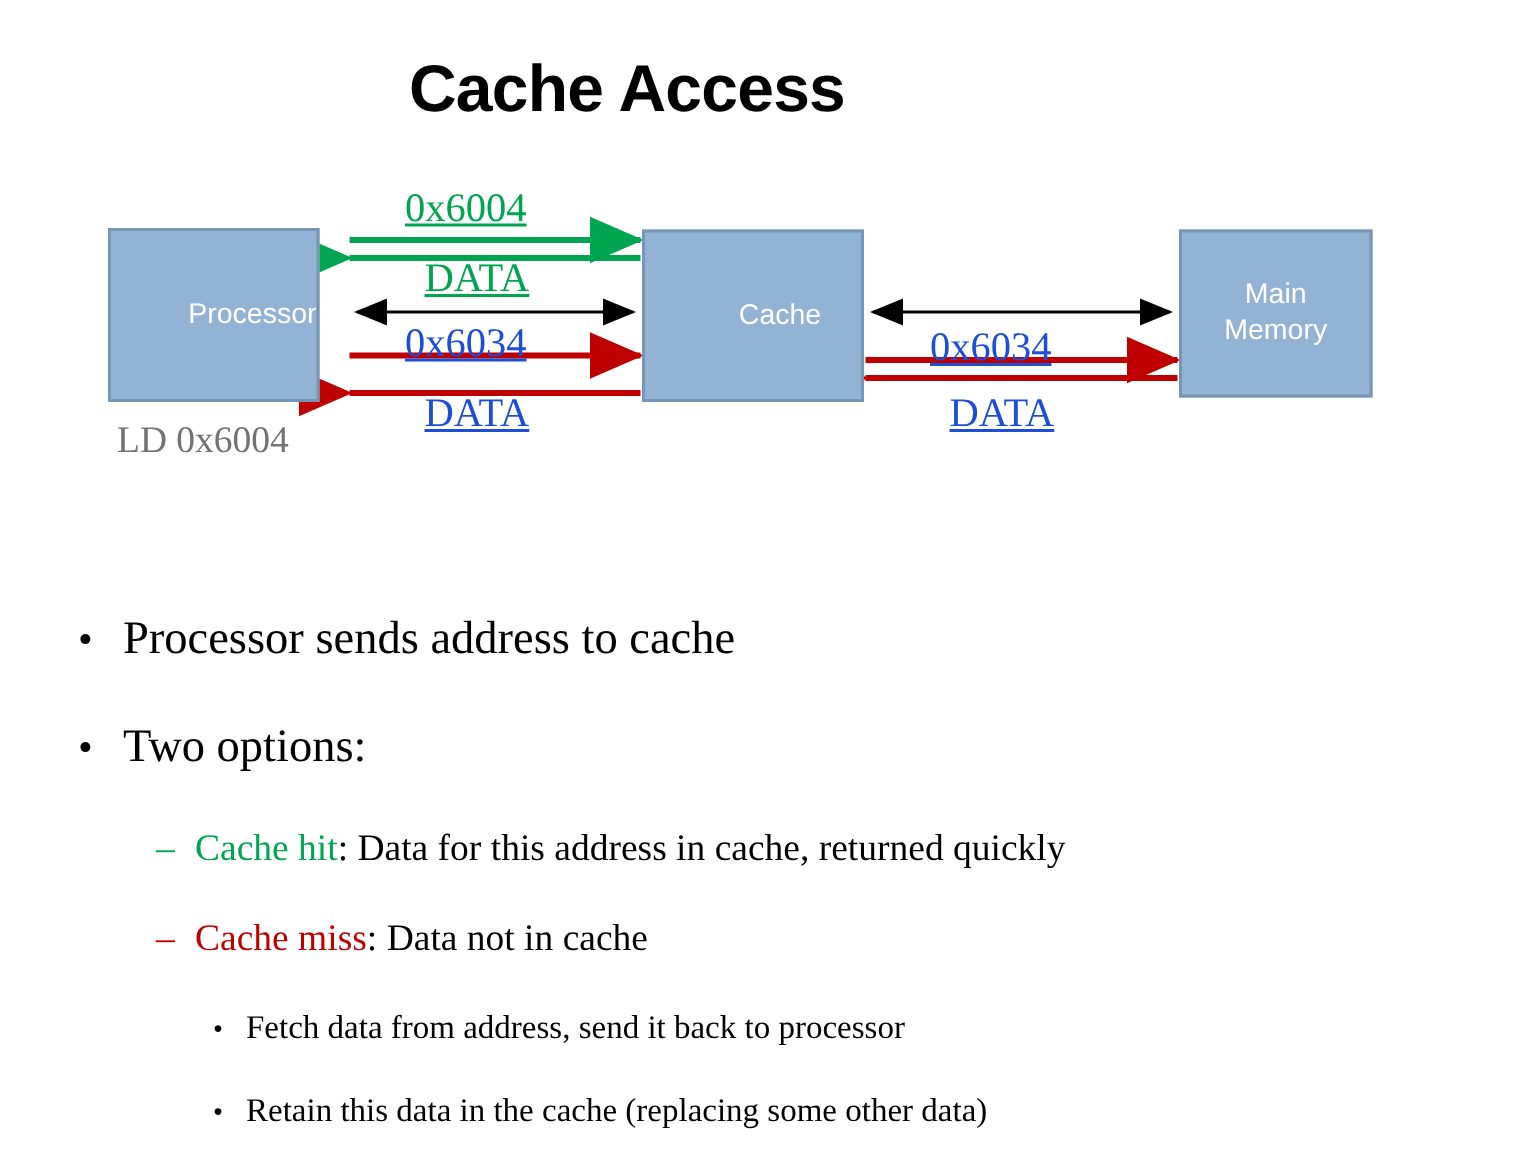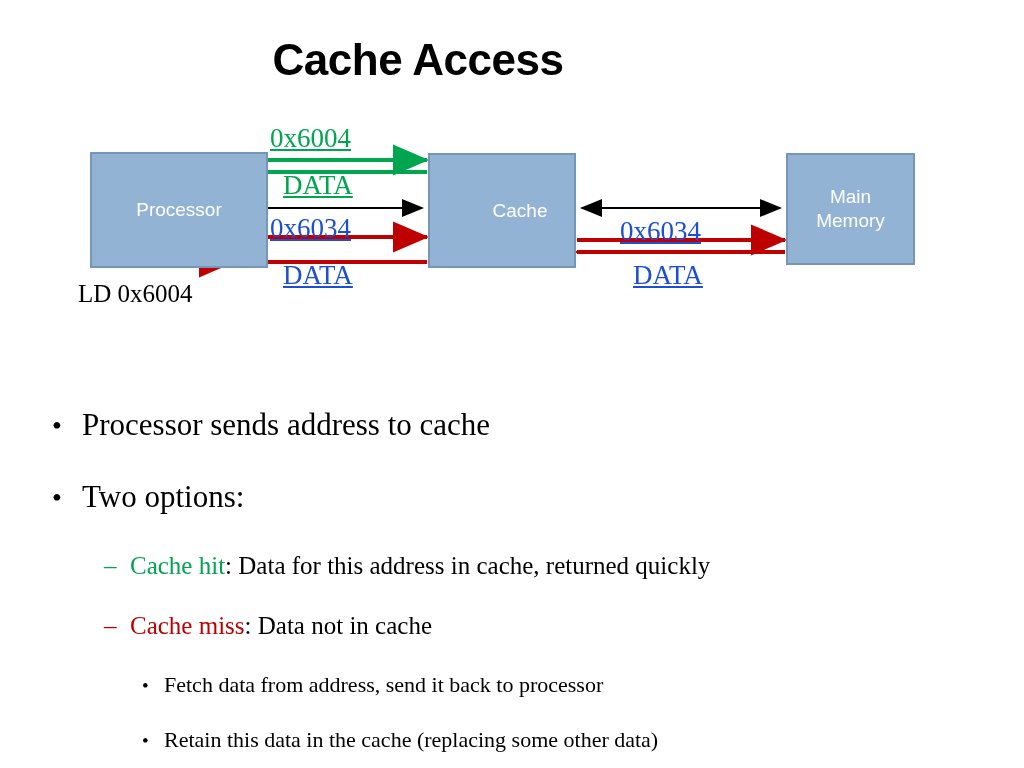--- a/index.html
+++ b/index.html
@@ -53,21 +53,21 @@
     display: flex;
     align-items: center;
     justify-content: center;
     text-align: center;
     font-family: "Liberation Sans", "DejaVu Sans", sans-serif;
     font-size: 19px;
     color: #ffffff;
     line-height: 1.25;
     z-index: 3;
   }
-  #box-processor { left: 90px;  top: 42px; width: 178px; height: 116px; }
+  #box-processor { left: 72px;  top: 42px; width: 141px; height: 116px; justify-content: flex-end; }
   #box-cache     { left: 428px; top: 43px; width: 148px; height: 115px; padding-left: 36px; }
   #box-memory    { left: 786px; top: 43px; width: 129px; height: 112px; }
 
   .edge-label {
     position: absolute;
     font-family: "Liberation Serif", "DejaVu Serif", serif;
     font-size: 27px;
     line-height: 1;
     white-space: nowrap;
     z-index: 4;
@@ -85,21 +85,21 @@
   #lbl-data-right { left: 633px; top: 152px; }
 
   
   #ld-list {
     position: absolute;
     left: 78px;
     top: 278px;
     font-family: "Liberation Serif", "DejaVu Serif", serif;
     font-size: 25px;
     line-height: 1.28;
-    color: #000000;
+    color: #737373;
   }
 
   
   #bullets {
     position: absolute;
     left: 0;
     top: 382px;
     width: 1024px;
   }
   .b1, .b2, .b3 {

